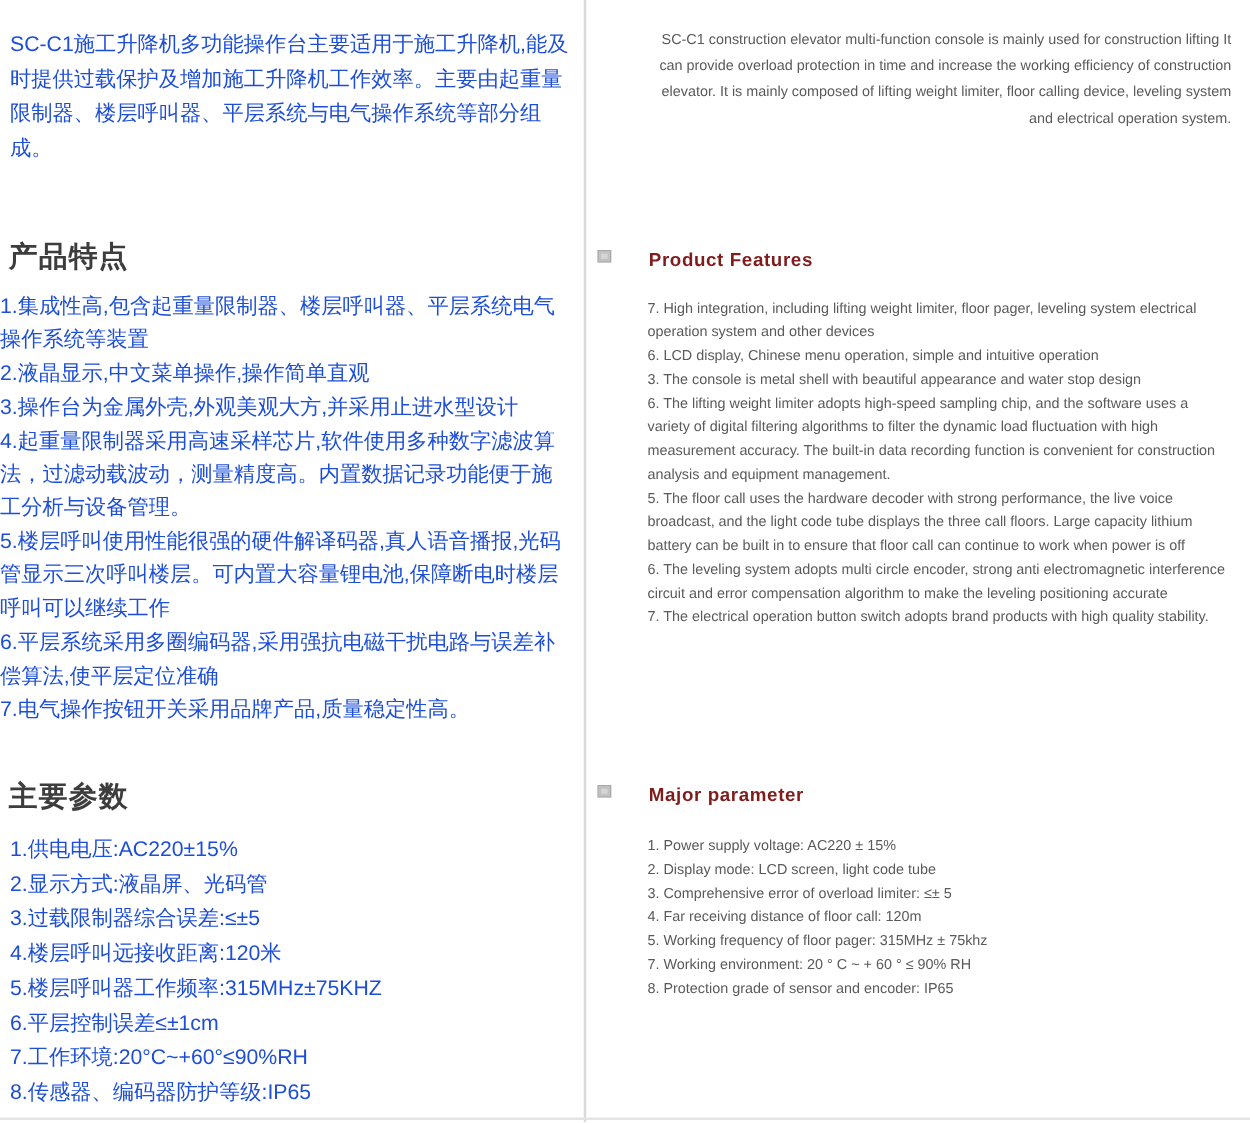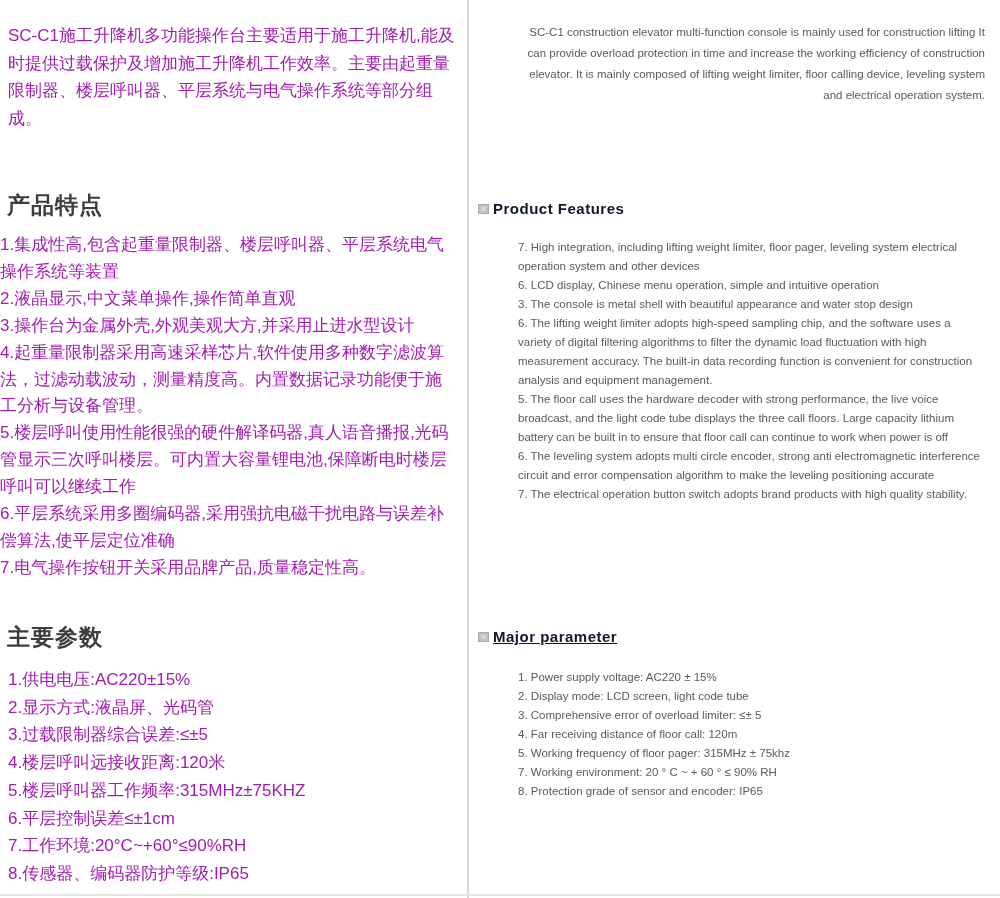--- a/index.html
+++ b/index.html
@@ -5,38 +5,38 @@
   html, body { margin:0; padding:0; background:#ffffff; }
   .page {
     position:relative; width:1000px; height:898px; background:#ffffff;
     font-family:"Liberation Sans","DejaVu Sans",sans-serif; overflow:hidden;
   }
   
   .divider-v { position:absolute; left:467px; top:0; width:2px; height:898px; background:#dadada; }
   .divider-bottom { position:absolute; left:0; top:894px; width:1000px; height:2px; background:#e4e4e4; }
 
   
-  .zh { color:#a21caf; font-size:17px; }
+  .zh { color:#1d4ed8; font-size:17px; }
   .zh p { margin:0; }
   .zh-intro { position:absolute; left:8px; top:22px; width:452px; line-height:27.5px; }
   .zh-heading { position:absolute; left:7px; margin:0; font-size:23px; font-weight:600;
                 color:#3d3d3d; letter-spacing:1px; line-height:26px; }
   .zh-heading-features { top:192px; }
   .zh-heading-params { top:624px; }
   .zh-list-features { position:absolute; left:0; top:232px; width:452px; line-height:26.9px; }
   .zh-list-params { position:absolute; left:8px; top:666px; width:452px; line-height:27.7px; }
 
   
   .en { color:#5a5a5a; font-size:11.5px; }
   .en p { margin:0; }
   .en-intro { position:absolute; left:517px; top:22px; width:468px; line-height:21px;text-align:right; }
-  .en-heading { position:absolute; left:478px; display:flex; align-items:center; gap:4px;
-                font-size:15px; font-weight:bold; color:#0f172a; letter-spacing:0.5px; }
+  .en-heading { position:absolute; left:478px; display:flex; gap:30px;
+                font-size:15px; font-weight:bold; color:#7f1d1d; letter-spacing:0.5px; }
   .en-heading-features { top:200px; }
-  .en-heading-params { top:628px;text-decoration:underline; }
+  .en-heading-params { top:628px; }
   .sq-icon { display:inline-block; width:11px; height:10px; background:#d6d6d6;
              border:1px solid #a9a9a9; box-shadow:inset 0 0 0 2px #c2c2c2; box-sizing:border-box; }
   .en-list-features { position:absolute; left:518px; top:238px; width:468px; line-height:19px; }
   .en-list-params { position:absolute; left:518px; top:668px; width:468px; line-height:19px; }
 </style>
 </head>
 <body>
 
 <div class="page">
 

